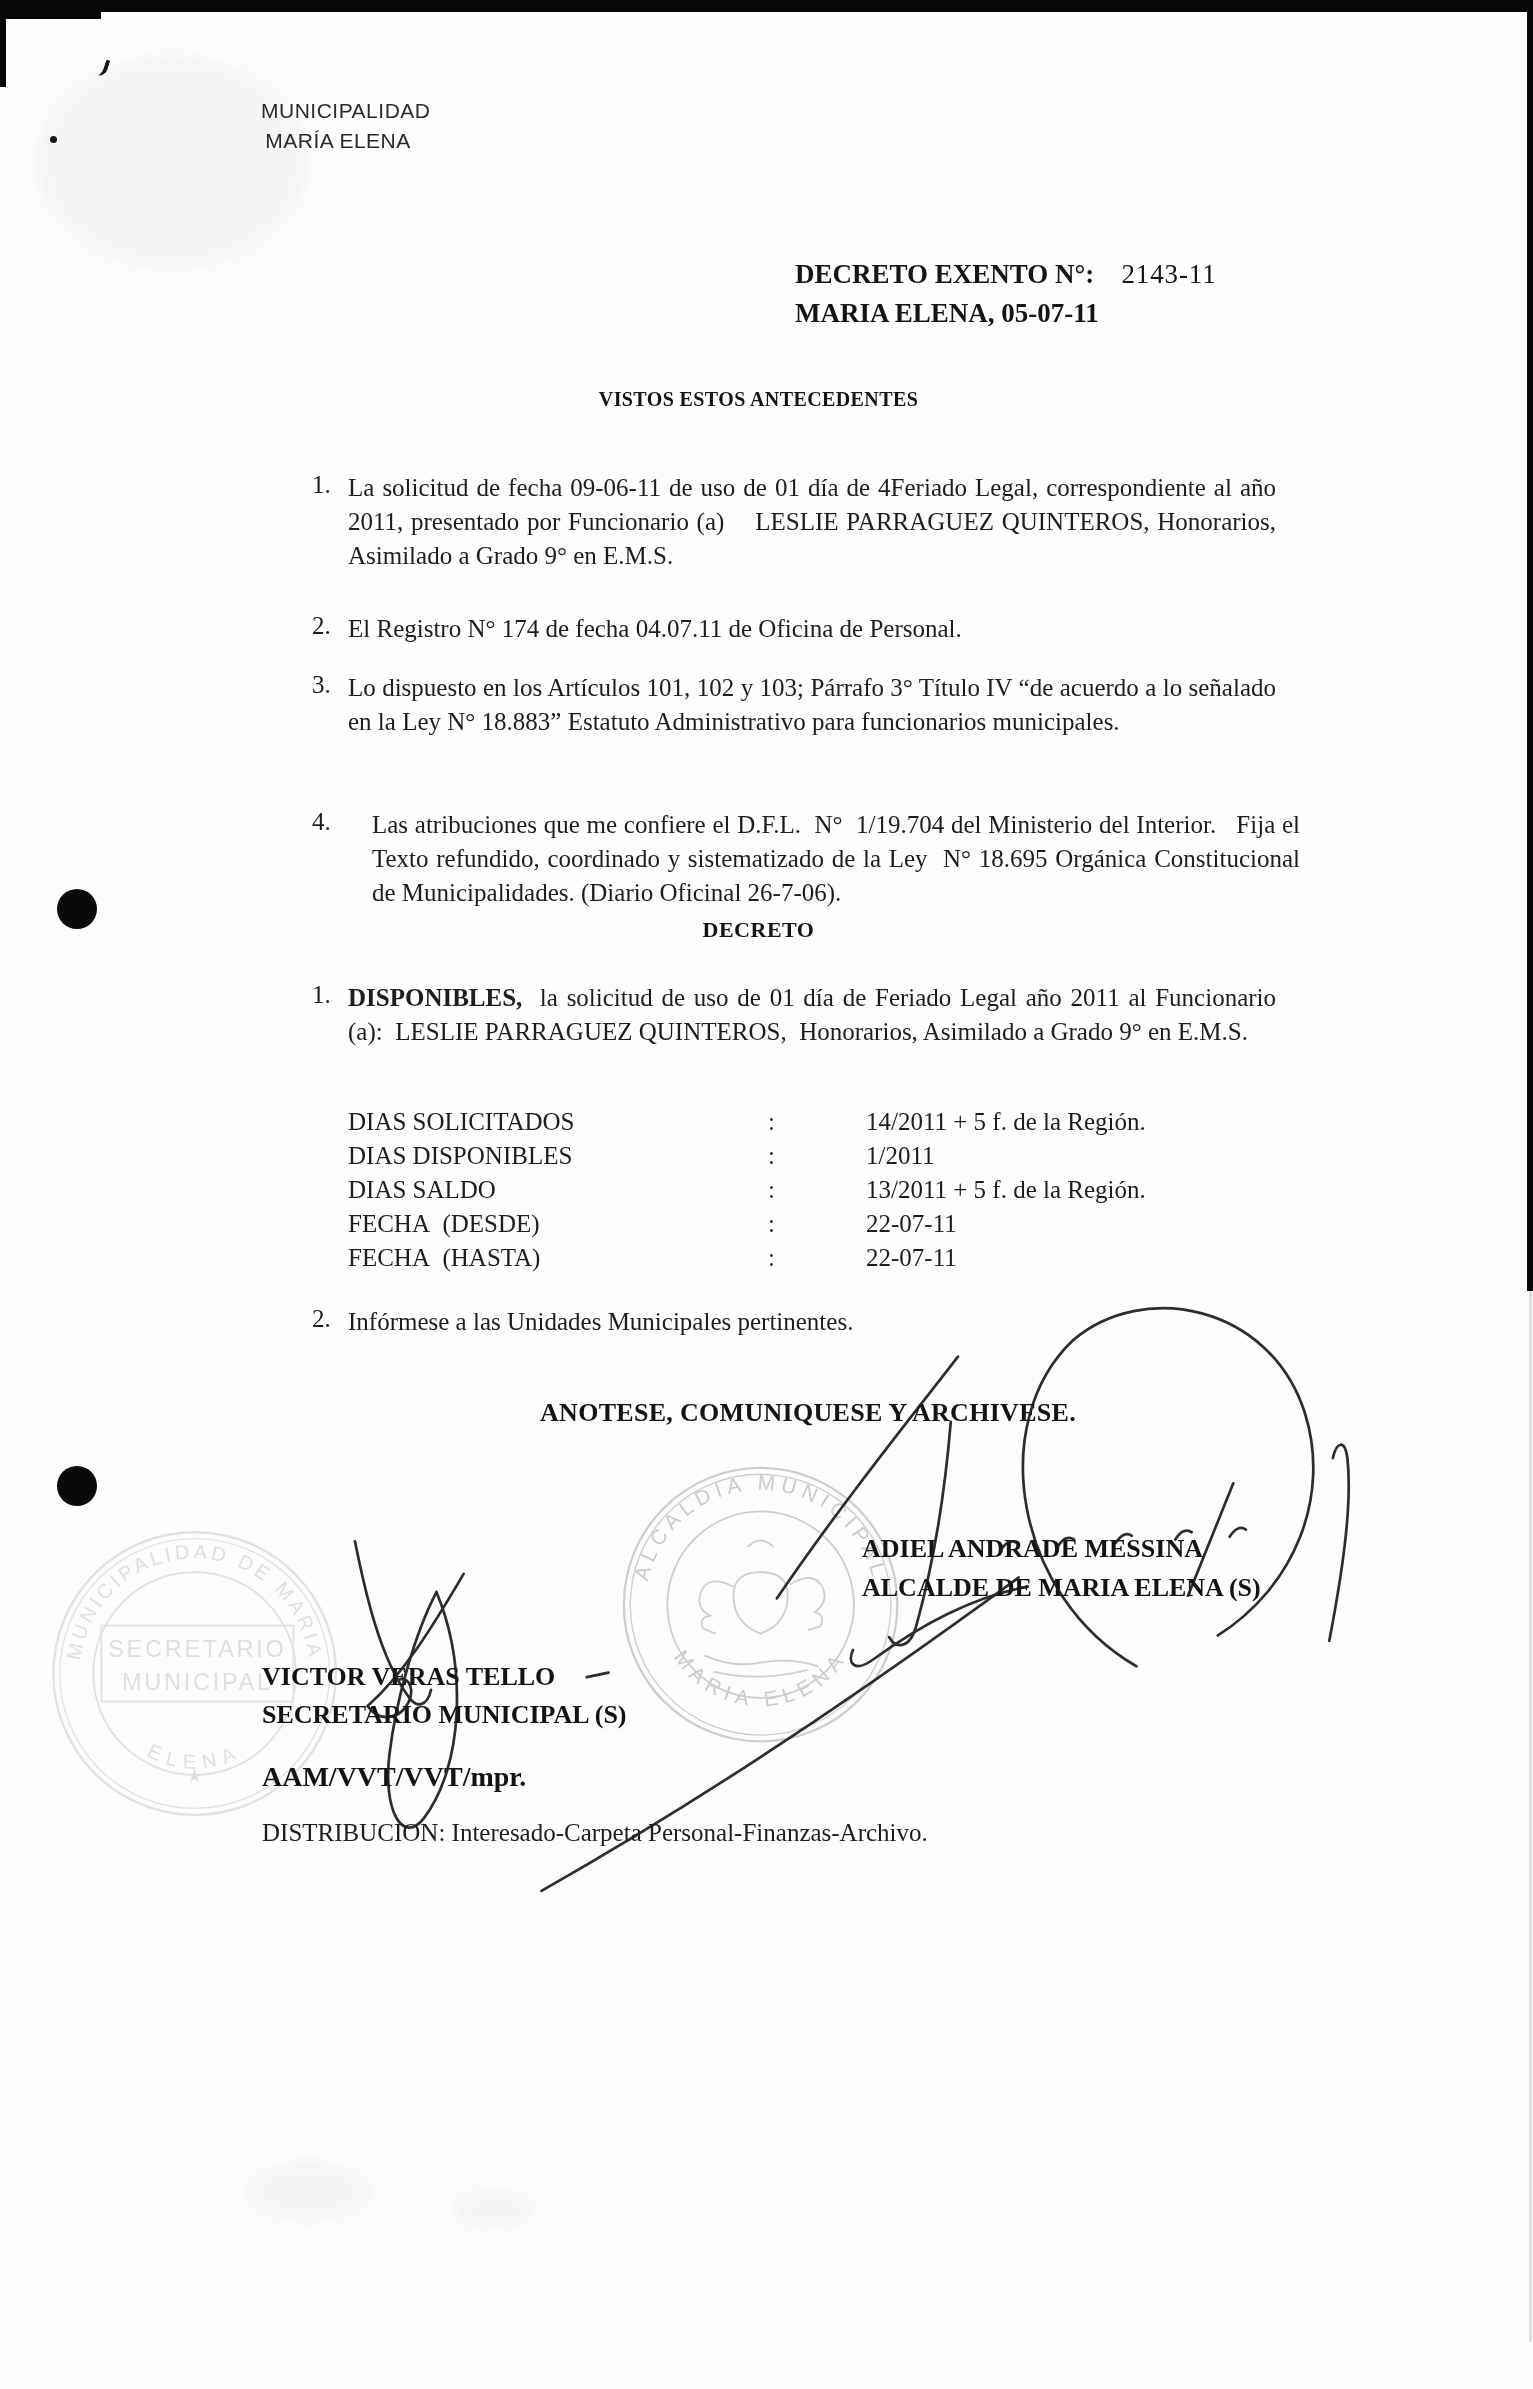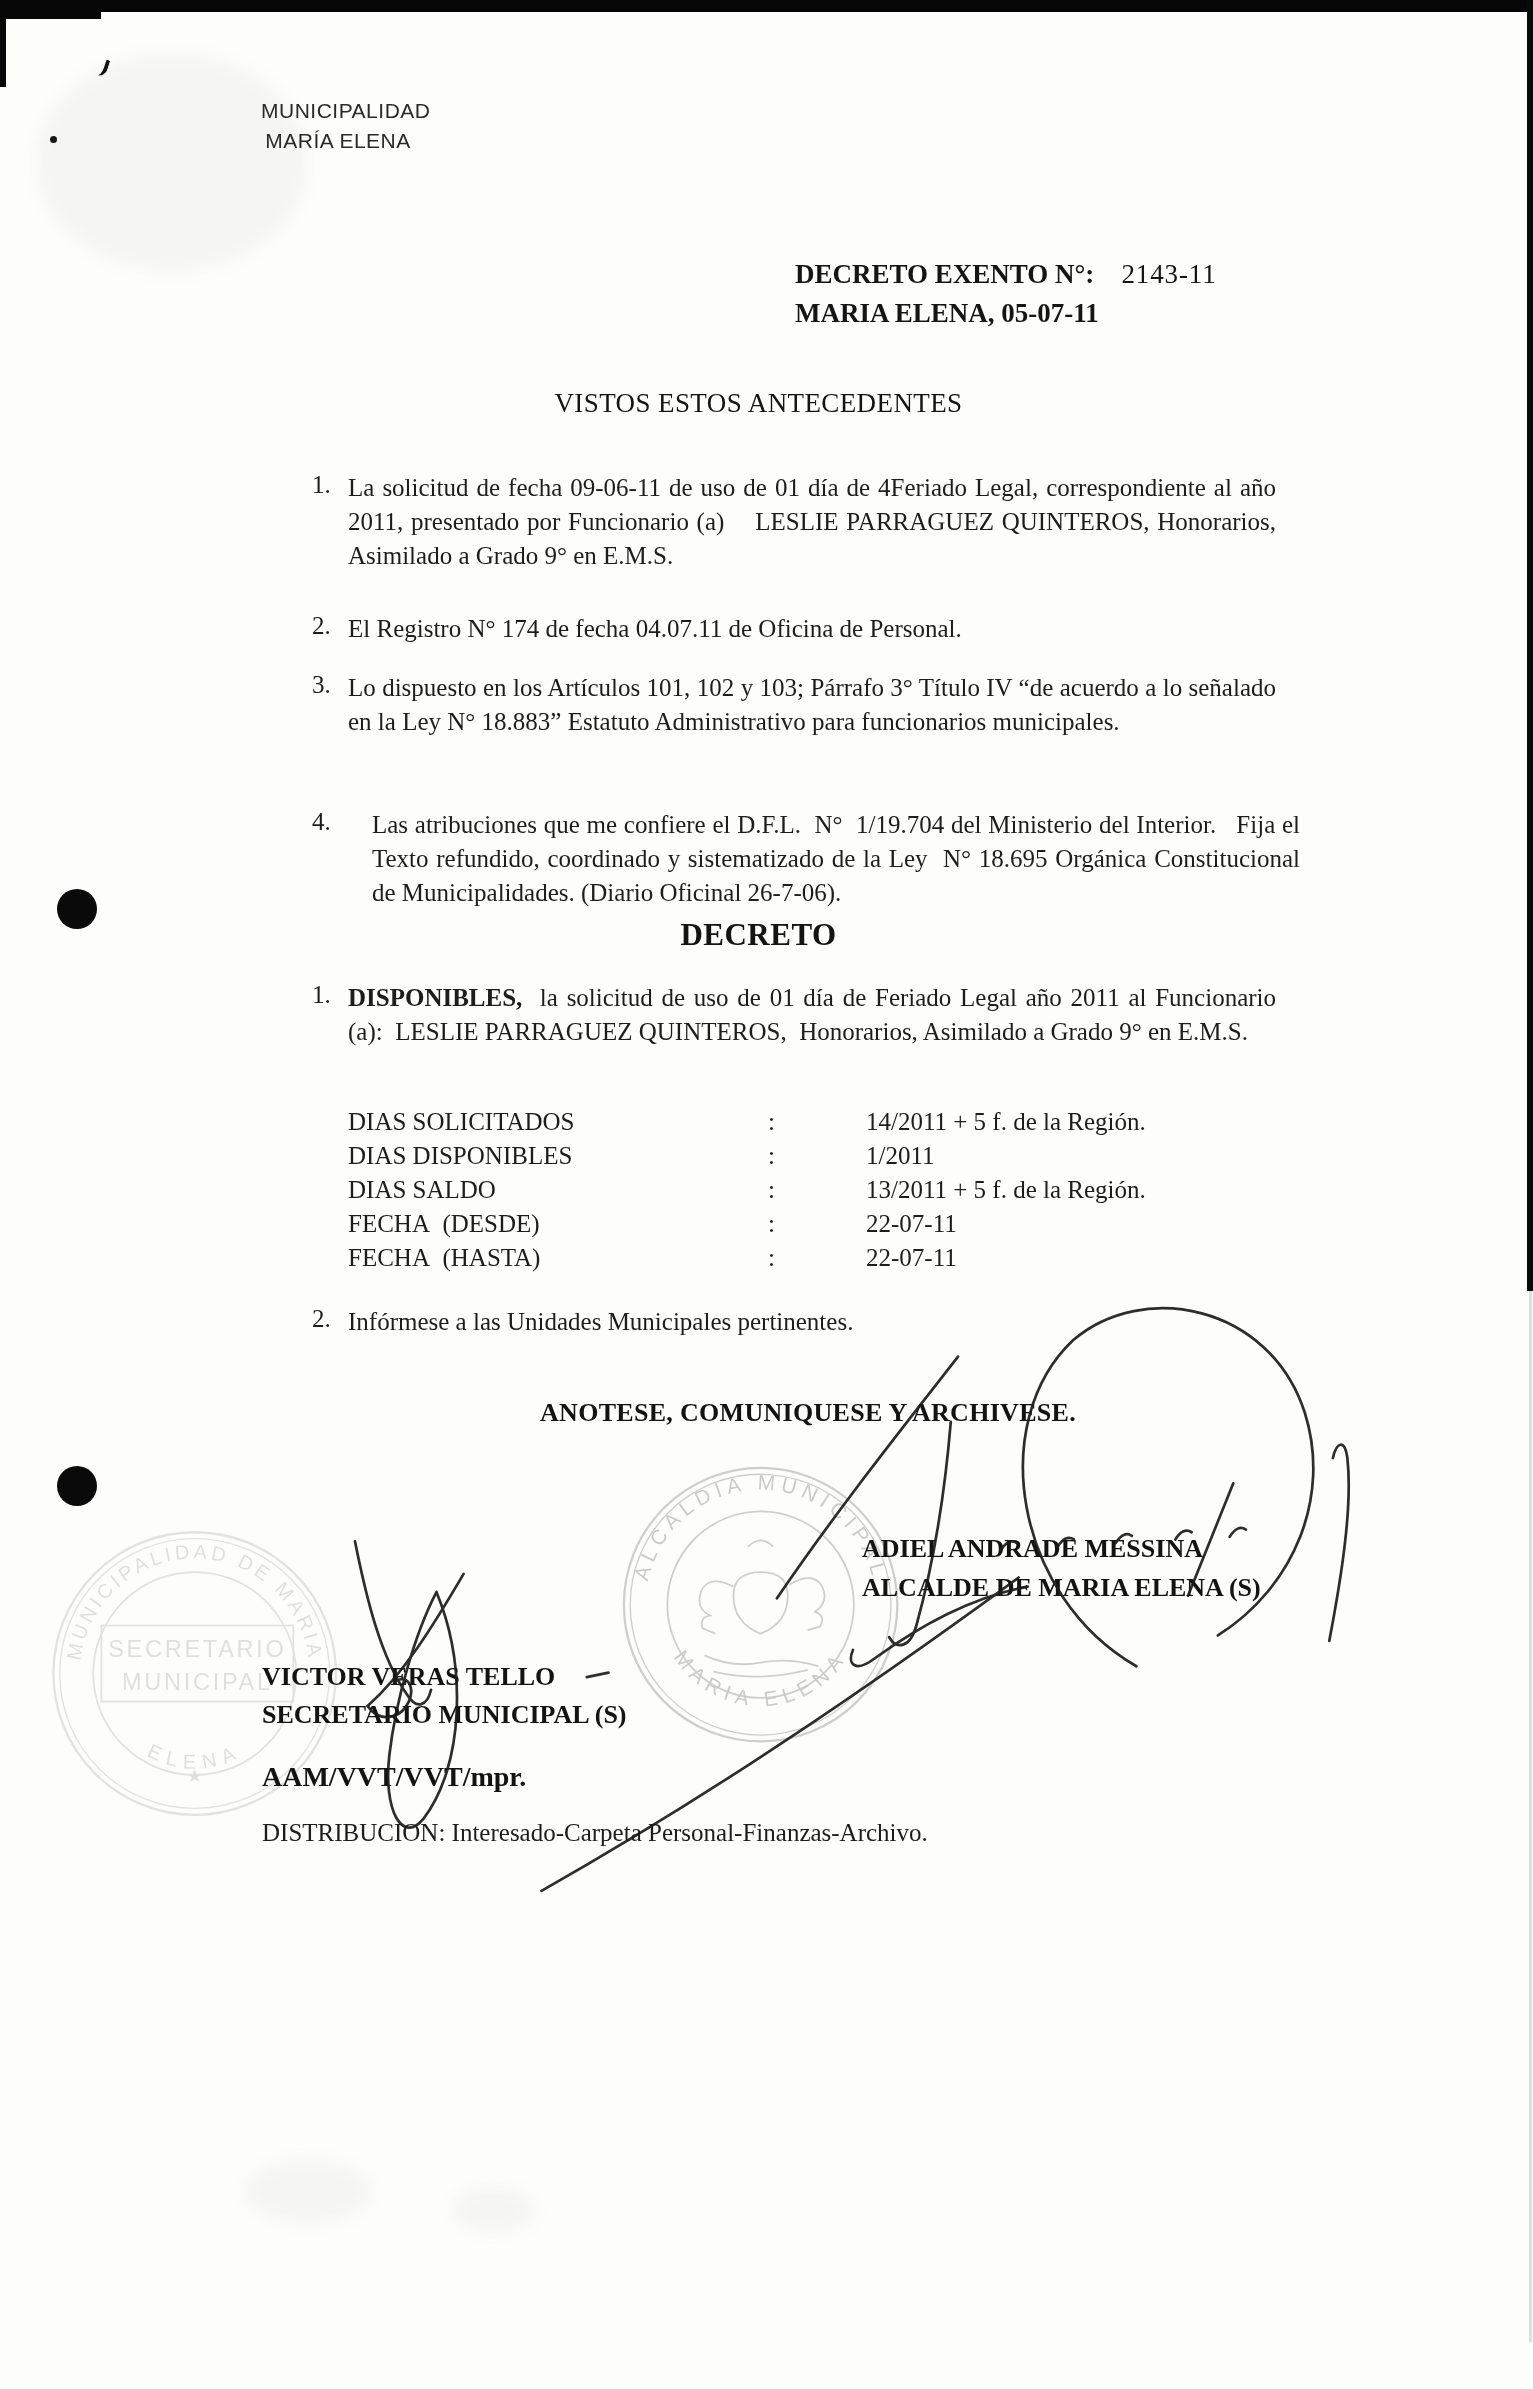--- a/index.html
+++ b/index.html
@@ -30,29 +30,29 @@
   .speck-dot{left:50px;top:136px;width:7.2px;height:7.2px;border-radius:50%;background:#161616;z-index:5;}
   
   .textlayer{left:0;top:0;width:1533px;height:2389px;z-index:3;}
   .letterhead{left:261px;top:96px;width:154px;text-align:center;
     font-family:"Liberation Sans", sans-serif;font-size:21px;line-height:30px;
     color:#2a2a2a;letter-spacing:0.5px;}
   .decree-head{left:759px;top:255px;font-size:27px;line-height:39px;color:#151515;margin-left:36px;}
   .bold{font-weight:700;}
   .decree-num{font-weight:400;margin-left:27px;letter-spacing:0.9px;}
   .vistos-heading{left:0;top:388px;width:1517px;text-align:center;
-    font-size:27px;font-weight:400;color:#141414;letter-spacing:0.4px;}
+    font-size:20px;font-weight:700;color:#141414;letter-spacing:0.4px;}
   .li-num{width:36px;font-size:25px;color:#1d1d1d;}
   .li-text{width:928px;font-size:25px;line-height:34px;text-align:justify;color:#1d1d1d;}
   .n1{left:312px;top:471px;} .t1{left:348px;top:471px;}
   .n2{left:312px;top:612px;} .t2{left:348px;top:612px;}
   .n3{left:312px;top:671px;} .t3{left:348px;top:671px;}
   .n4{left:312px;top:808px;} .t4{left:344px;top:808px;margin-left:28px;}
   .decreto-heading{left:0;top:917px;width:1517px;text-align:center;
-    font-size:31px;font-weight:700;color:#141414;letter-spacing:0.5px;}
+    font-size:22px;font-weight:700;color:#141414;letter-spacing:0.5px;}
   .dn1{left:312px;top:981px;} .dt1{left:348px;top:981px;}
   .dn2{left:312px;top:1305px;} .dt2{left:348px;top:1305px;}
   .days-table{left:348px;top:1105px;font-size:25px;line-height:34px;color:#1d1d1d;}
   .days-row{display:grid;grid-template-columns:420px 98px auto;}
   .closing{left:540px;top:1398px;font-size:26px;font-weight:700;color:#131313;letter-spacing:0.3px;}
   .sig-alcalde{left:862px;top:1529px;font-size:26px;font-weight:700;line-height:39px;color:#131313;}
   .sig-secretario{left:262px;top:1658px;font-size:26px;font-weight:700;line-height:38px;color:#131313;}
   .initials{left:262px;top:1761px;font-size:28px;font-weight:700;color:#131313;}
   .distribution{left:262px;top:1819px;font-size:25px;color:#1d1d1d;}
   

